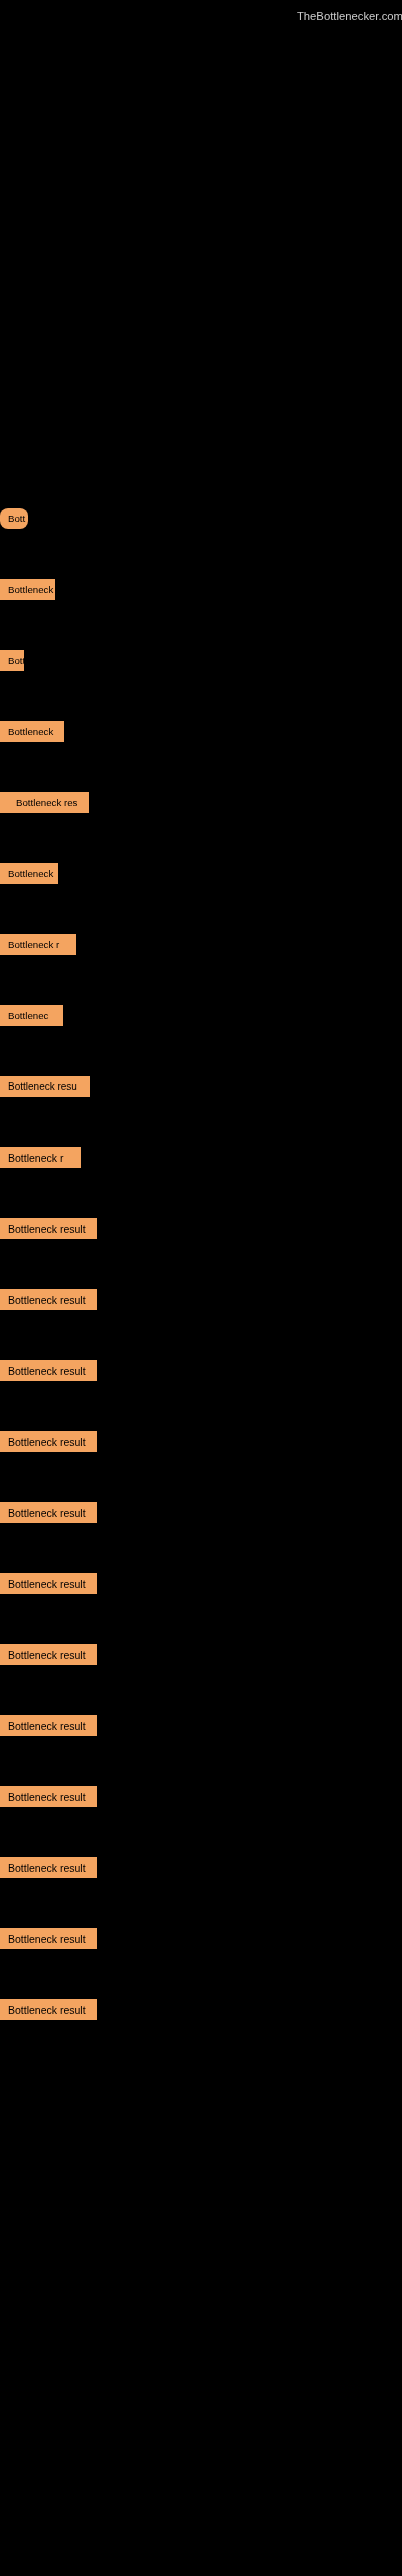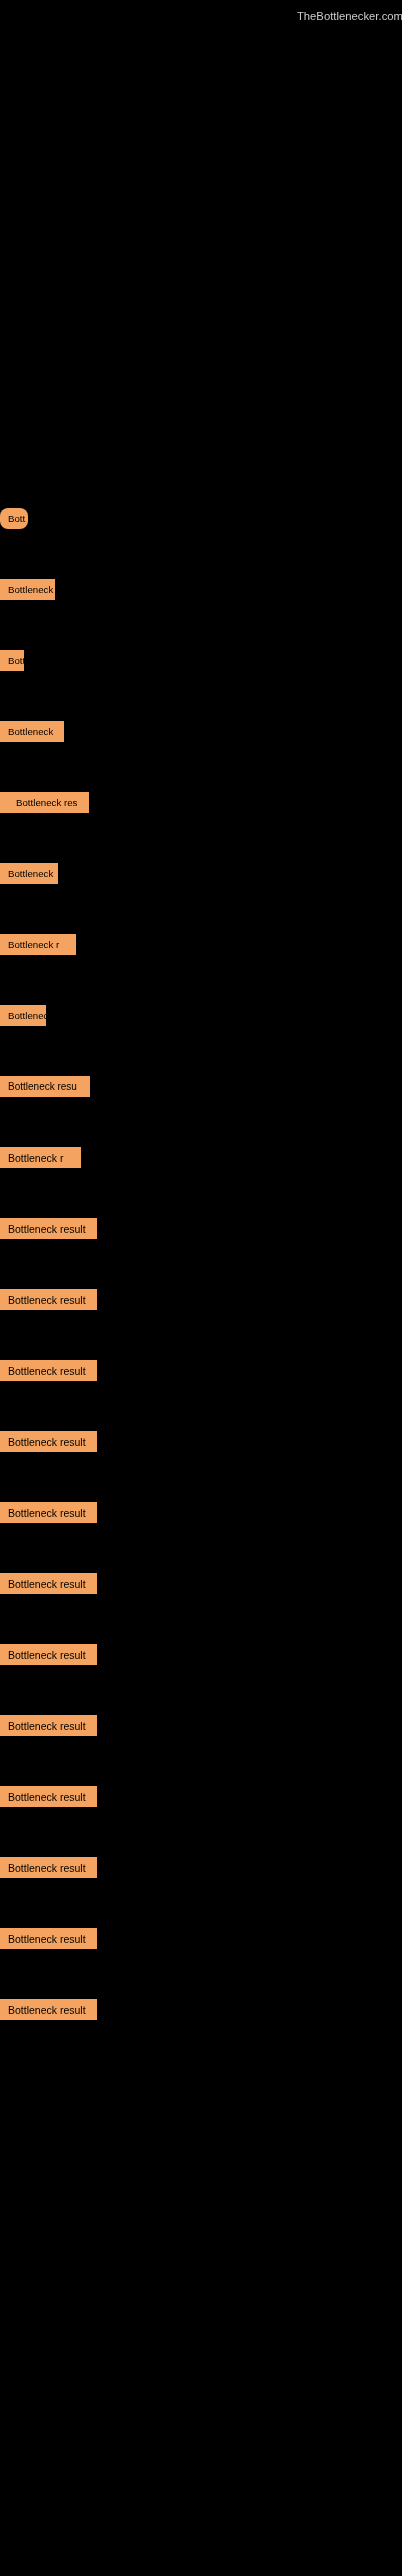--- a/index.html
+++ b/index.html
@@ -56,21 +56,21 @@
     }
 
     
     .item-1 .bottleneck-label { width: 28px; font-size: 9.7px; border-radius: 8px; }
     .item-2 .bottleneck-label { width: 55px; font-size: 9.7px; }
     .item-3 .bottleneck-label { width: 24px; font-size: 9.7px; }
     .item-4 .bottleneck-label { width: 64px; font-size: 9.7px; }
     .item-5 .bottleneck-label { width: 89px; font-size: 9.7px; padding-left: 16px; }
     .item-6 .bottleneck-label { width: 58px; font-size: 9.7px; }
     .item-7 .bottleneck-label { width: 76px; font-size: 9.7px; }
-    .item-8 .bottleneck-label { width: 46px; font-size: 9.7px; }
+    .item-8 .bottleneck-label { width: 63px; font-size: 9.7px; }
     .item-9 .bottleneck-label { width: 90px; font-size: 10px; }
     .item-10 .bottleneck-label { width: 81px; }
     .item-11 .bottleneck-label { width: 97px; }
     .item-12 .bottleneck-label { width: 97px; }
     .item-13 .bottleneck-label { width: 97px; }
     .item-14 .bottleneck-label { width: 97px; }
     .item-15 .bottleneck-label { width: 97px; }
     .item-16 .bottleneck-label { width: 97px; }
     .item-17 .bottleneck-label { width: 97px; }
     .item-18 .bottleneck-label { width: 97px; }

